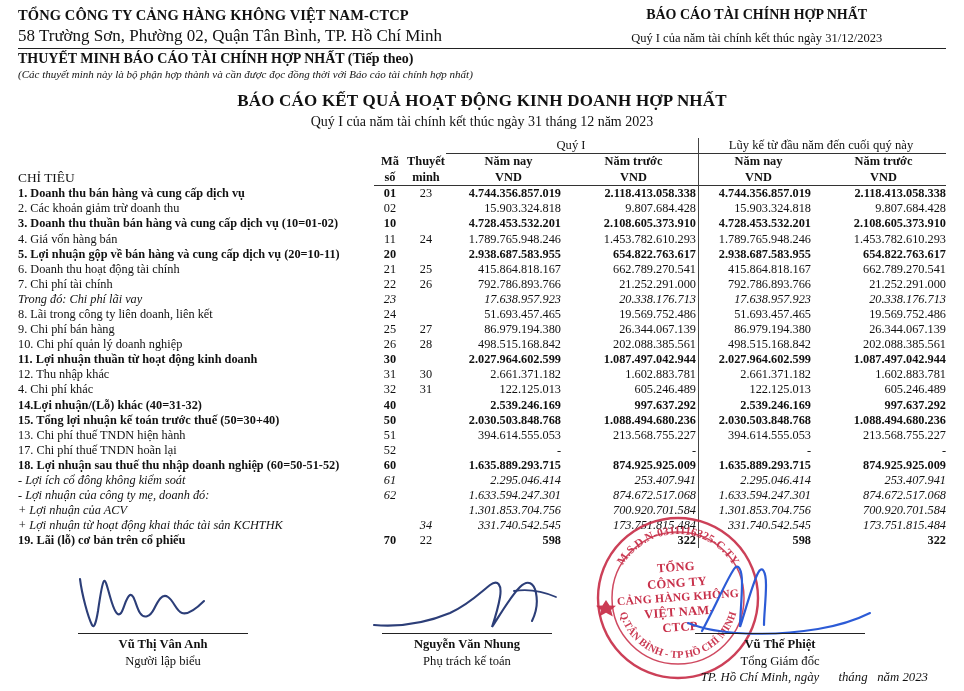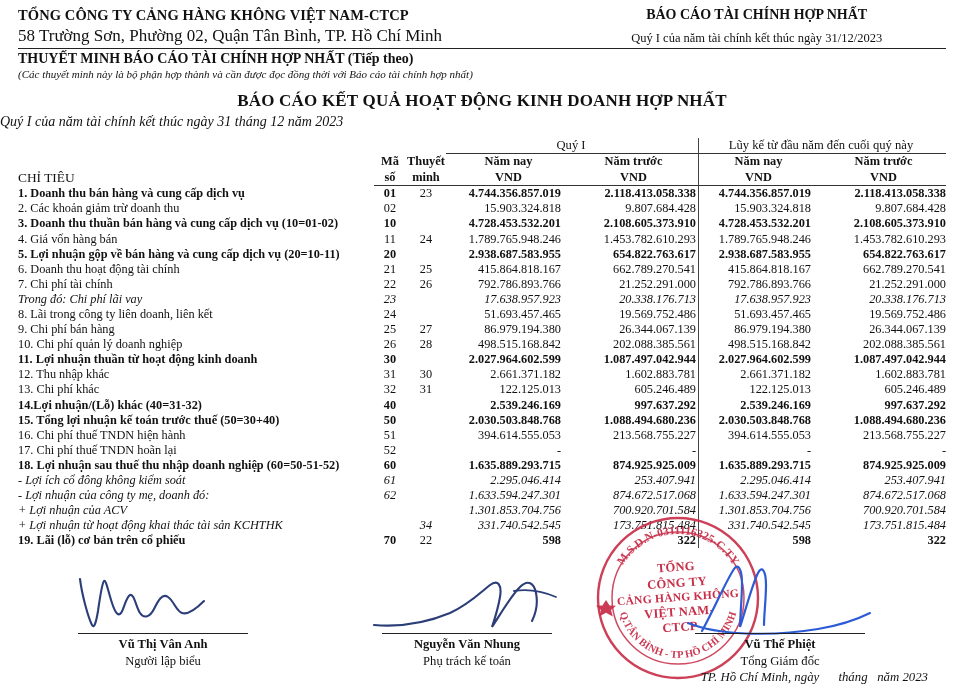--- a/index.html
+++ b/index.html
@@ -20,21 +20,21 @@
   .hdr-right{width:42%;text-align:center;}
   .co-name{font-weight:bold;font-size:14.5px;letter-spacing:.1px;line-height:1.25;}
   .co-addr{font-size:17px;line-height:1.3;margin-top:1px;}
   .rep-title{font-weight:bold;font-size:14px;line-height:1.25;}
   .rep-sub{font-size:12.5px;line-height:1.3;margin-top:6px;}
   .hrule{border:0;border-top:1.1px solid #222;margin:1px 18px 0 18px;}
   .note-title{font-weight:bold;font-size:14px;margin:2px 18px 0 18px;}
   .note-sub{font-style:italic;font-size:11px;margin:1px 18px 11px 18px;}
 
   .main-title{text-align:center;font-weight:bold;font-size:17px;margin-top:7px;letter-spacing:.2px;}
-  .main-sub{text-align:left;font-style:italic;font-size:14px;margin-top:3px;}
+  .main-sub{text-align:center;font-size:14px;margin-top:3px;}
 
   
   .tbl-wrap{position:relative;margin:8px 18px 0 18px;}
   table.fin{border-collapse:collapse;width:928px;table-layout:fixed;font-size:12.3px;}
   table.fin td,table.fin th{padding:0;vertical-align:bottom;}
   col.c-label{width:356px;}
   col.c-code{width:32px;}
   col.c-note{width:40px;}
   col.c-num{width:125px;}
 
@@ -259,21 +259,21 @@
           <tr class="row">
             <td class="lbl ">12. Thu nhập khác</td>
             <td class="code ">31</td>
             <td class="note ">30</td>
             <td class="num first ">2.661.371.182</td>
             <td class="num ">1.602.883.781</td>
             <td class="num first ">2.661.371.182</td>
             <td class="num ">1.602.883.781</td>
           </tr>
           <tr class="row">
-            <td class="lbl ">13. Chi phí khác</td>
+            <td class="lbl ">4. Chi phí khác</td>
             <td class="code ">32</td>
             <td class="note ">31</td>
             <td class="num first ">122.125.013</td>
             <td class="num ">605.246.489</td>
             <td class="num first ">122.125.013</td>
             <td class="num ">605.246.489</td>
           </tr>
           <tr class="row">
             <td class="lbl b">14.Lợi nhuận/(Lỗ) khác (40=31-32)</td>
             <td class="code b">40</td>
@@ -286,21 +286,21 @@
           <tr class="row">
             <td class="lbl b">15. Tổng lợi nhuận kế toán trước thuế (50=30+40)</td>
             <td class="code b">50</td>
             <td class="note "></td>
             <td class="num first b">2.030.503.848.768</td>
             <td class="num b">1.088.494.680.236</td>
             <td class="num first b">2.030.503.848.768</td>
             <td class="num b">1.088.494.680.236</td>
           </tr>
           <tr class="row">
-            <td class="lbl ">16. Chi phí thuế TNDN hiện hành</td>
+            <td class="lbl ">13. Chi phí thuế TNDN hiện hành</td>
             <td class="code ">51</td>
             <td class="note "></td>
             <td class="num first ">394.614.555.053</td>
             <td class="num ">213.568.755.227</td>
             <td class="num first ">394.614.555.053</td>
             <td class="num ">213.568.755.227</td>
           </tr>
           <tr class="row">
             <td class="lbl ">17. Chi phí thuế TNDN hoãn lại</td>
             <td class="code ">52</td>

